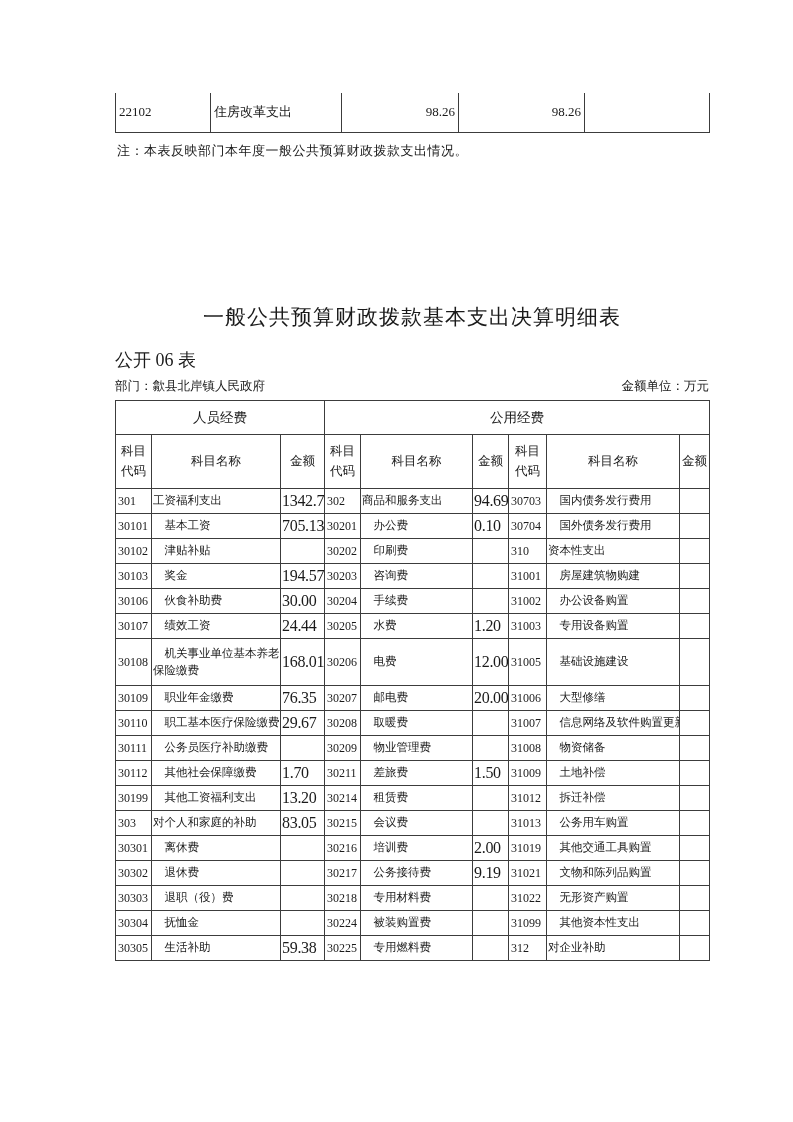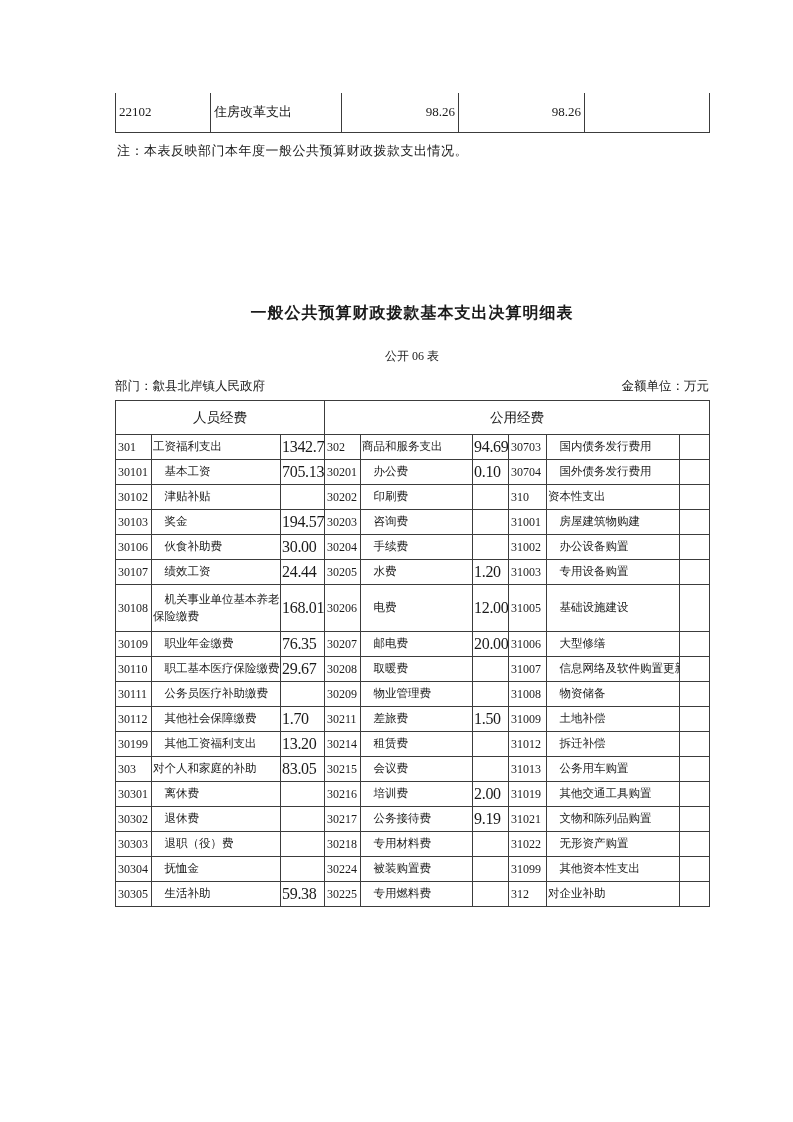--- a/index.html
+++ b/index.html
@@ -41,30 +41,30 @@
     left: 117px; top: 142px;
     font-size: 13px;
     letter-spacing: 0.5px;
   }
   .title {
     position: absolute;
     left: 115px; top: 303px;
     width: 594px;
     text-align: center;
     font-family: "Liberation Sans", "DejaVu Sans", sans-serif;
-    font-weight: bold;
-    font-size: 16px;
+    font-weight: normal;
+    font-size: 21px;
     letter-spacing: 1px;
   }
   .table-code {
     position: absolute;
     left: 115px; top: 348px;
     width: 594px;
-    text-align: center;
-    font-size: 12px;
+    text-align: left;
+    font-size: 18px;
   }
   .meta {
     position: absolute;
     left: 115px; top: 378px;
     width: 594px;
     display: flex;
     justify-content: space-between;
     font-size: 12.5px;
   }
 
@@ -135,20 +135,31 @@
         <col style="width:36px">
       <col style="width:38px">
         <col style="width:133px">
         <col style="width:30px">
     </colgroup>
     <thead>
       <tr class="band1">
         <th colspan="3">人员经费</th>
         <th colspan="6">公用经费</th>
       </tr>
+      <tr class="band2">
+        <th>科目代码</th>
+        <th>科目名称</th>
+        <th>金额</th>
+        <th>科目代码</th>
+        <th>科目名称</th>
+        <th>金额</th>
+        <th>科目代码</th>
+        <th>科目名称</th>
+        <th>金额</th>
+      </tr>
     </thead>
     <tbody id="main-tbody">
         <tr>
           <td class="code">301</td>
           <td class="name can-wrap">工资福利支出</td>
           <td class="amt">1342.79</td>
           <td class="code">302</td>
           <td class="name">商品和服务支出</td>
           <td class="amt">94.69</td>
           <td class="code">30703</td>

